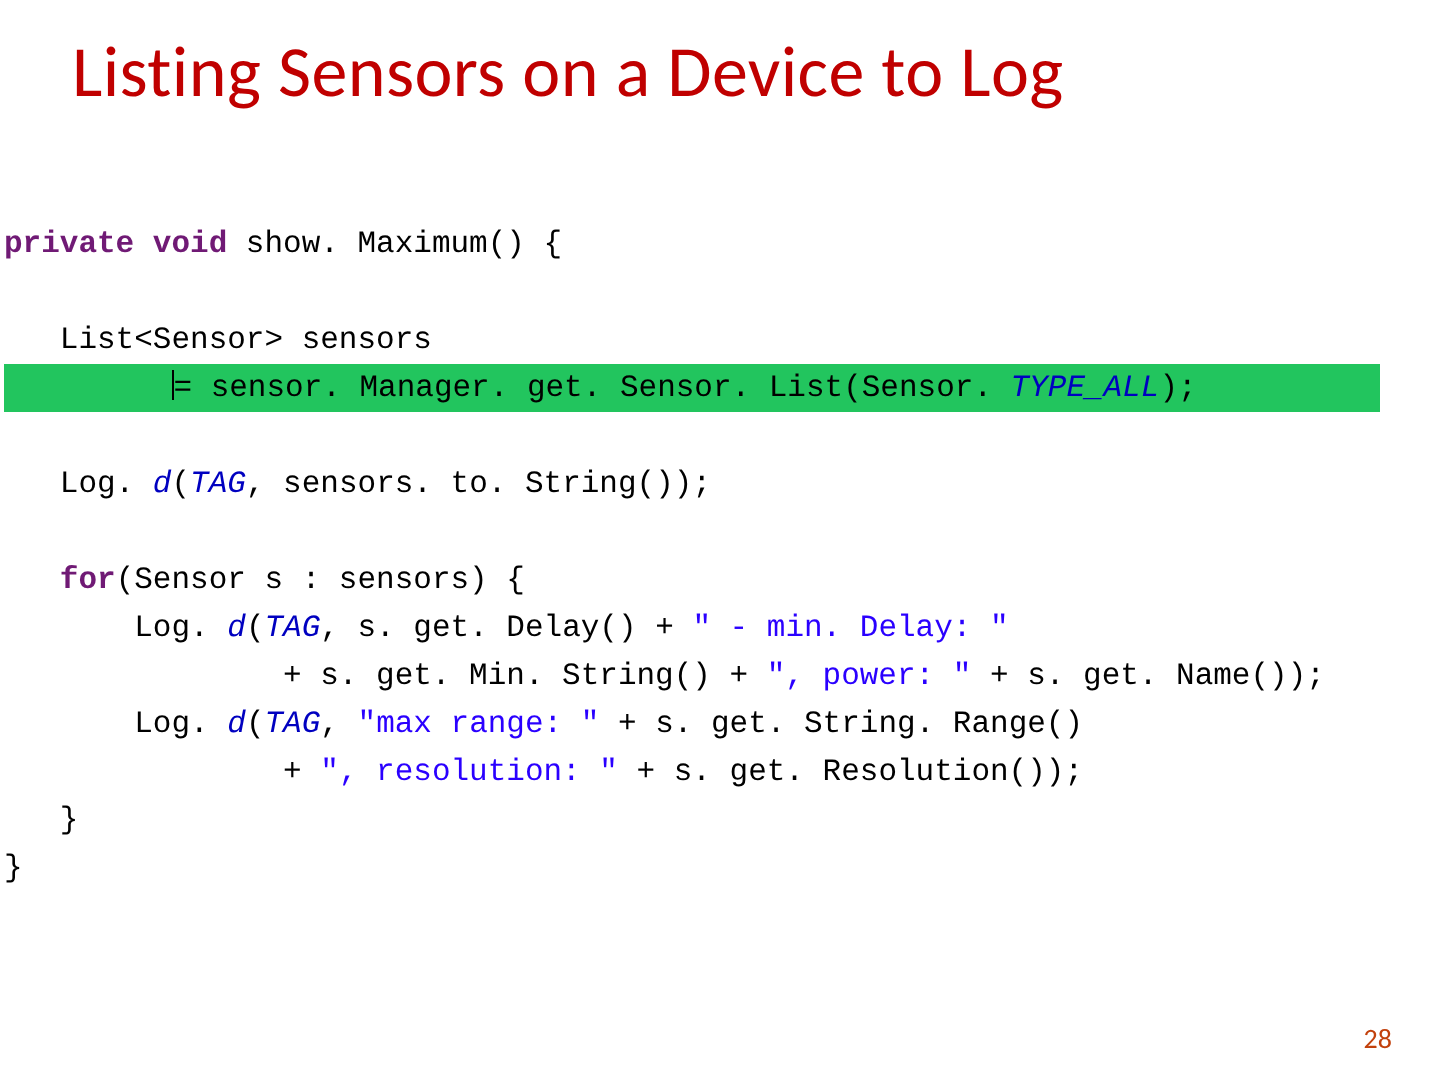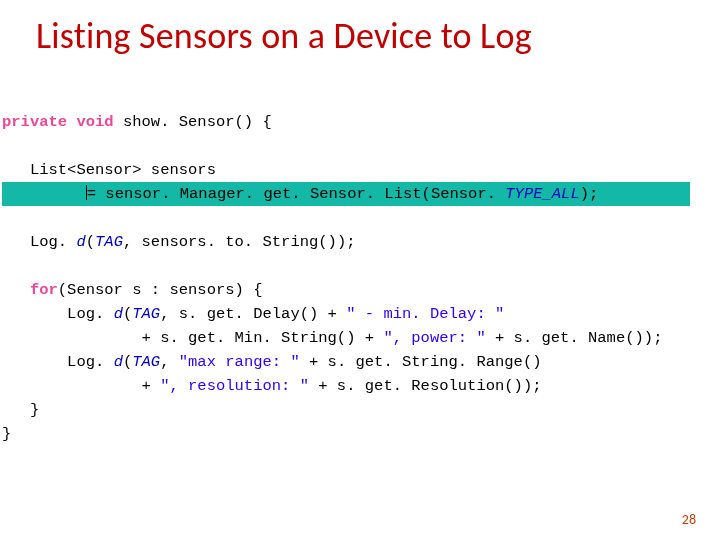--- a/index.html
+++ b/index.html
@@ -1,35 +1,35 @@
 <!DOCTYPE html>
 <html><head>
 <meta charset="utf-8">
 <style>
   * { box-sizing: border-box; margin: 0; padding: 0; }
   html, body { width: 720px; height: 540px; background: #fff; font-family: Calibri, Arial, sans-serif; overflow: hidden; }
   .slide { width: 720px; height: 540px; position: relative; padding: 14px 30px 0 30px; }
   .title { color: #c00000; font-size: 36px; font-weight: 400; letter-spacing: 0.2px; margin-bottom: 28px; margin-left: 6px; }
   .code { font-family: Consolas, "Courier New", monospace; font-size: 15.5px; line-height: 1.55; white-space: pre; color: #000; margin-left: -28px; }
-  .kw   { color: #ec4899; font-weight: bold; }                             
-  .hl   { background: #14b8a6; display: inline-block; width: 100%; } 
+  .kw   { color: #701a75; font-weight: bold; }                             
+  .hl   { background: #22c55e; display: inline-block; width: 100%; } 
   .ital { color: #0000c0; font-style: italic; }      
   .str  { color: #2a00ff; }
   .pagenum { position: absolute; right: 24px; bottom: 12px; font-size: 14px; color: #c2410c; font-family: Calibri, Arial, sans-serif; }
   .cursor { border-left: 1.5px solid #000; display:inline-block; height: 15px; vertical-align: -2px; }
 </style>
 </head>
 <body>
 
 <div class="slide">
 
   <div class="title">Listing Sensors on a Device to Log</div>
 
   <div class="code">
-<span><span class="kw">private void</span><span> show. Sensor() {</span></span>
+<span><span class="kw">private void</span><span> show. Maximum() {</span></span>
 
 <span>   <span>List&lt;Sensor&gt;</span><span> sensors</span></span>
 <span class="hl">         <span class="cursor"></span><span>= </span><span>sensor. Manager. get. Sensor. List(Sensor. </span><span class="ital">TYPE_ALL</span><span>);</span></span>
 
 <span>   <span>Log. </span><span class="ital">d</span><span>(</span><span class="ital">TAG</span><span>, sensors. to. String());</span></span>
 
 <span>   <span class="kw">for</span><span>(Sensor s : sensors) {</span></span>
 <span>   <span>    Log. </span><span class="ital">d</span><span>(</span><span class="ital">TAG</span><span>, s. get. Delay() + </span><span class="str">" - min. Delay: "</span></span>
 <span>   <span>            + s. get. Min. String() + </span><span class="str">", power: "</span><span> + s. get. Name());</span></span>
 <span>   <span>    Log. </span><span class="ital">d</span><span>(</span><span class="ital">TAG</span><span>, </span><span class="str">"max range: "</span><span> + s. get. String. Range()</span></span>

